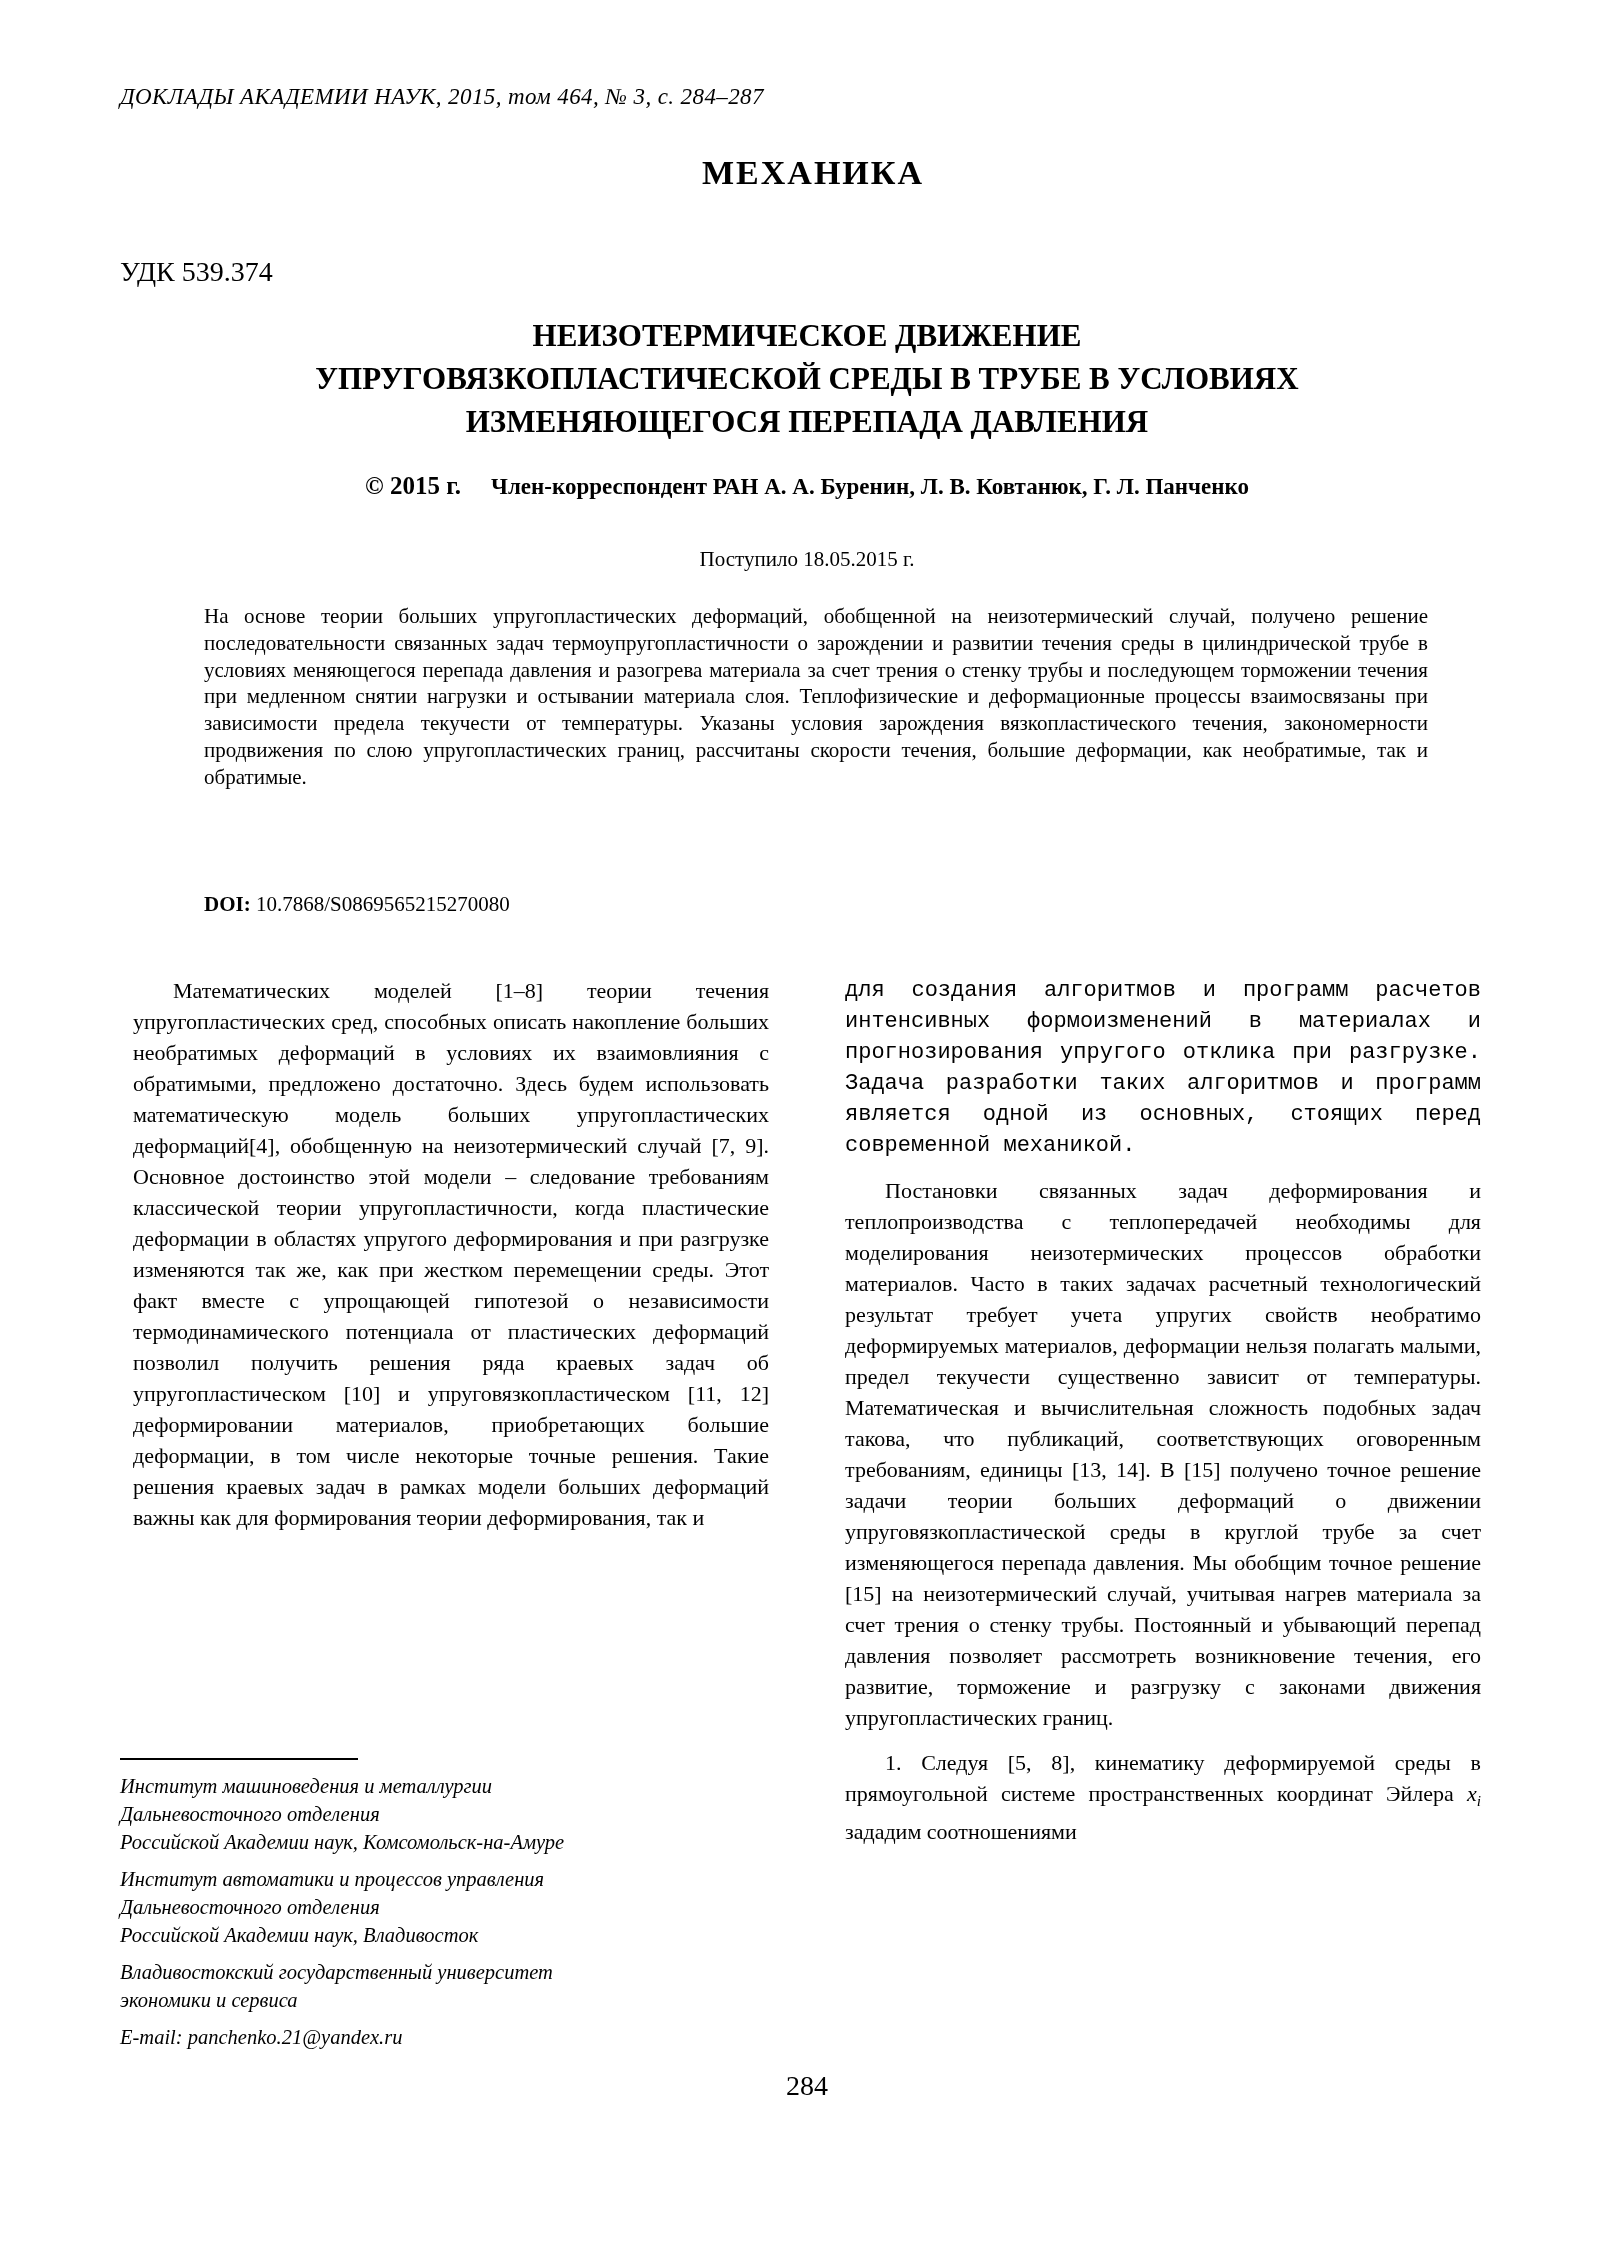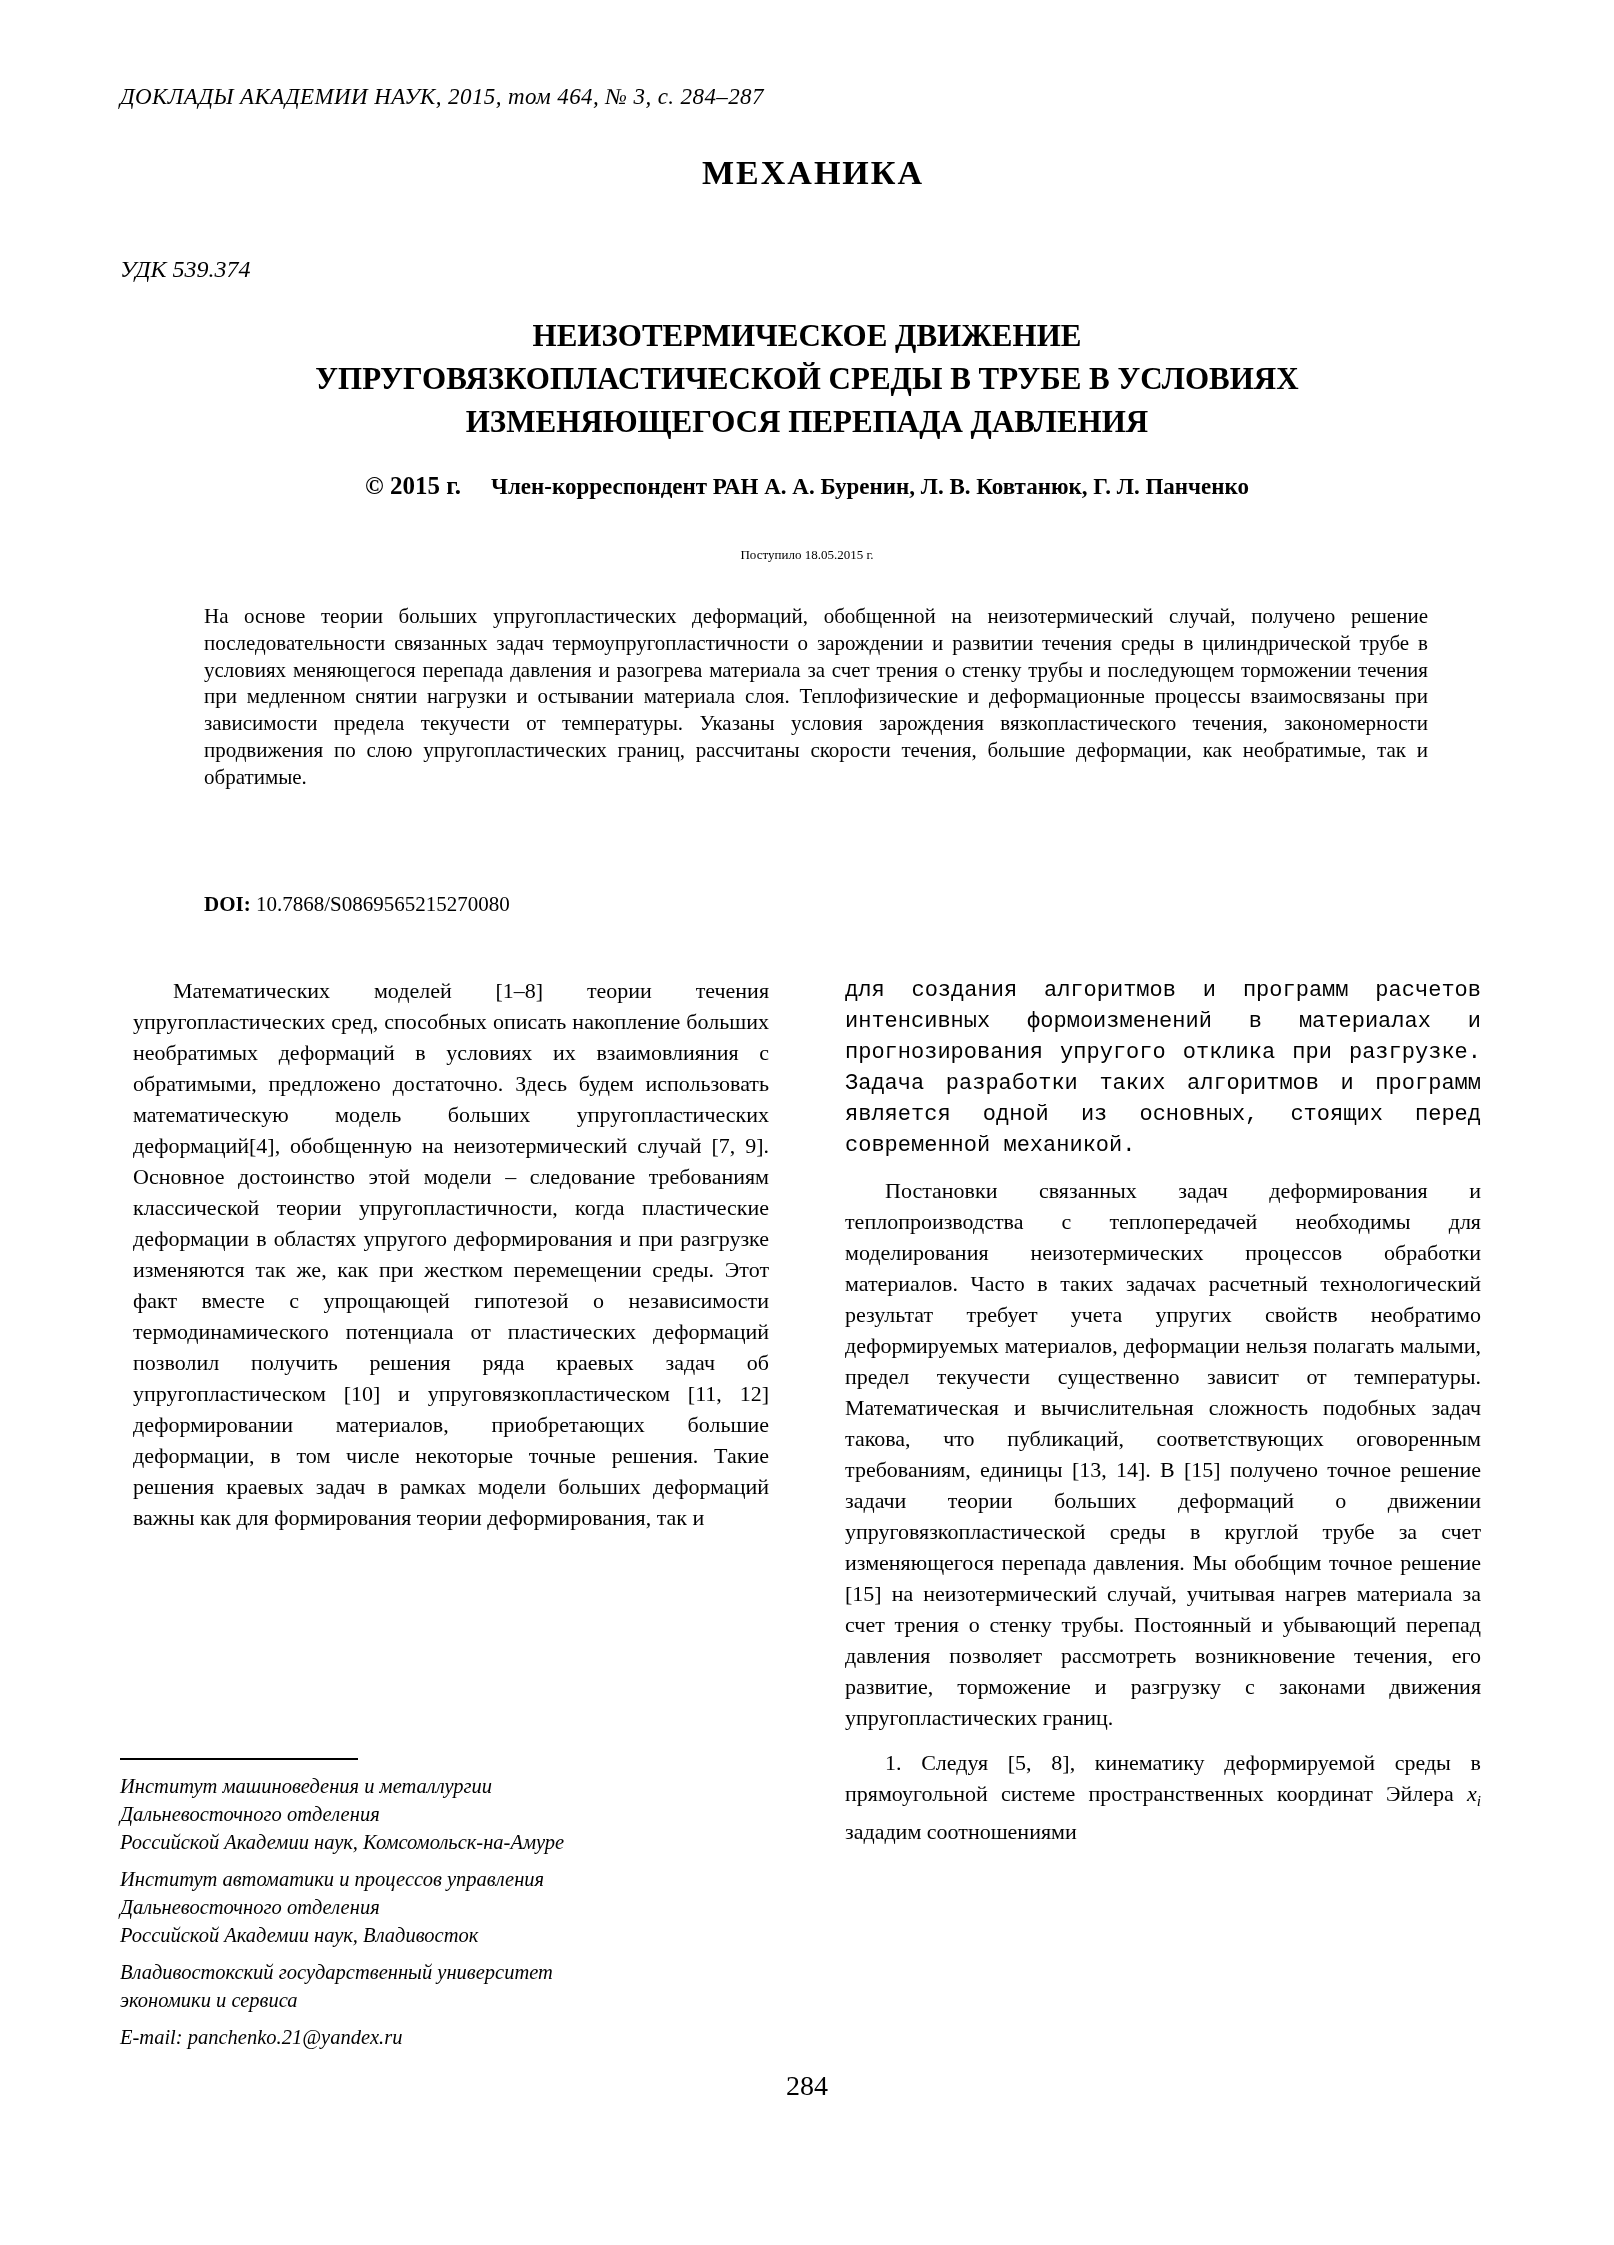--- a/index.html
+++ b/index.html
@@ -20,30 +20,30 @@
   .drule {
     flex:1 1 auto; height:10px; box-sizing:border-box;
     border-top:3px solid #000; border-bottom:3px solid #000;
   }
   .banner-title {
     padding:0 16px; font-weight:bold; font-size:34px;
     letter-spacing:2px; line-height:1; white-space:nowrap;
   }
   .udc {
     position:absolute; left:120px; top:256px;
-    font-style:italic; font-size:24px;
+    font-size:28px;
   }
   .title {
     position:absolute; left:0; width:100%; top:314px;
     text-align:center; font-weight:bold; font-size:31px; line-height:43px;
   }
   .byline { position:absolute; left:0; width:100%; top:472px; text-align:center; font-weight:bold; }
   .byline .copyright { font-size:25px; margin-right:26px; }
   .byline .authors { font-size:23px; }
-  .received { position:absolute; left:0; width:100%; top:547px; text-align:center; font-size:13px; }
+  .received { position:absolute; left:0; width:100%; top:547px; text-align:center; font-size:21px; }
   .abstract {
     position:absolute; left:204px; width:1224px; top:603px;
     font-size:21px; line-height:26.8px; text-align:justify;
   }
   .doi-line { position:absolute; left:204px; top:892px; font-size:21px; }
   .doi-label { font-weight:bold; }
   .column {
     position:absolute; top:962px; width:662px;
     font-size:22px; line-height:31px; text-align:justify;
   }

